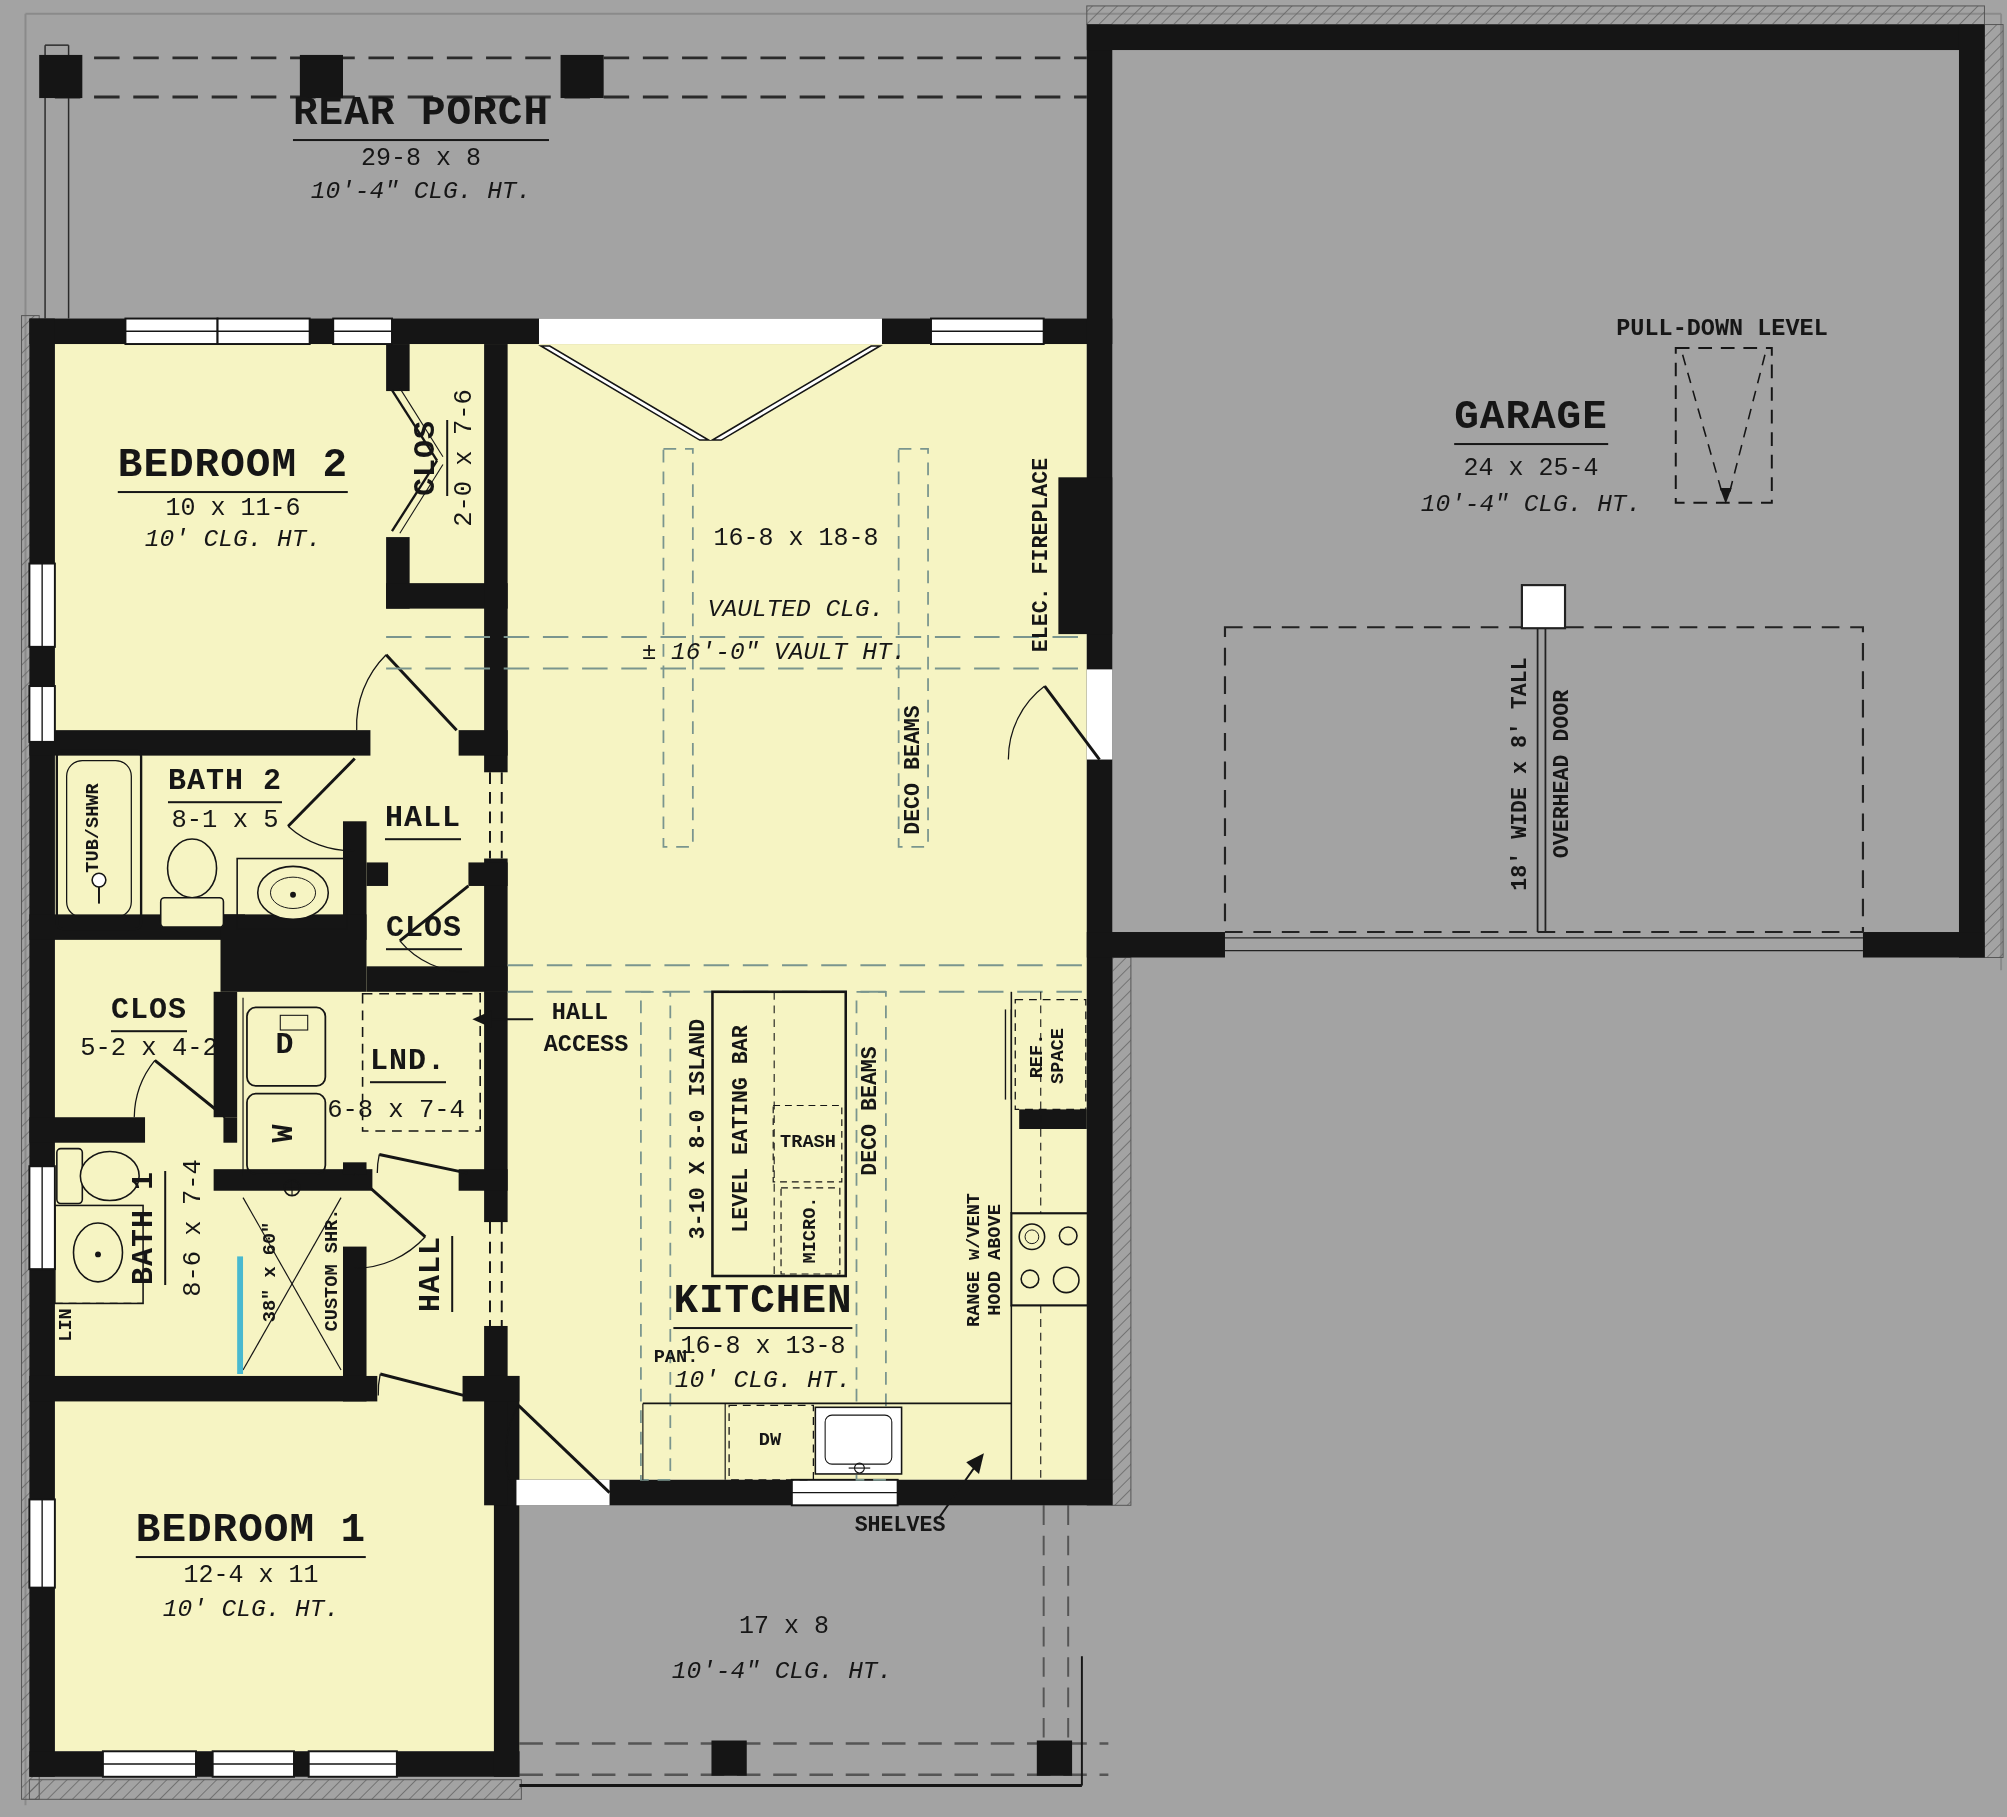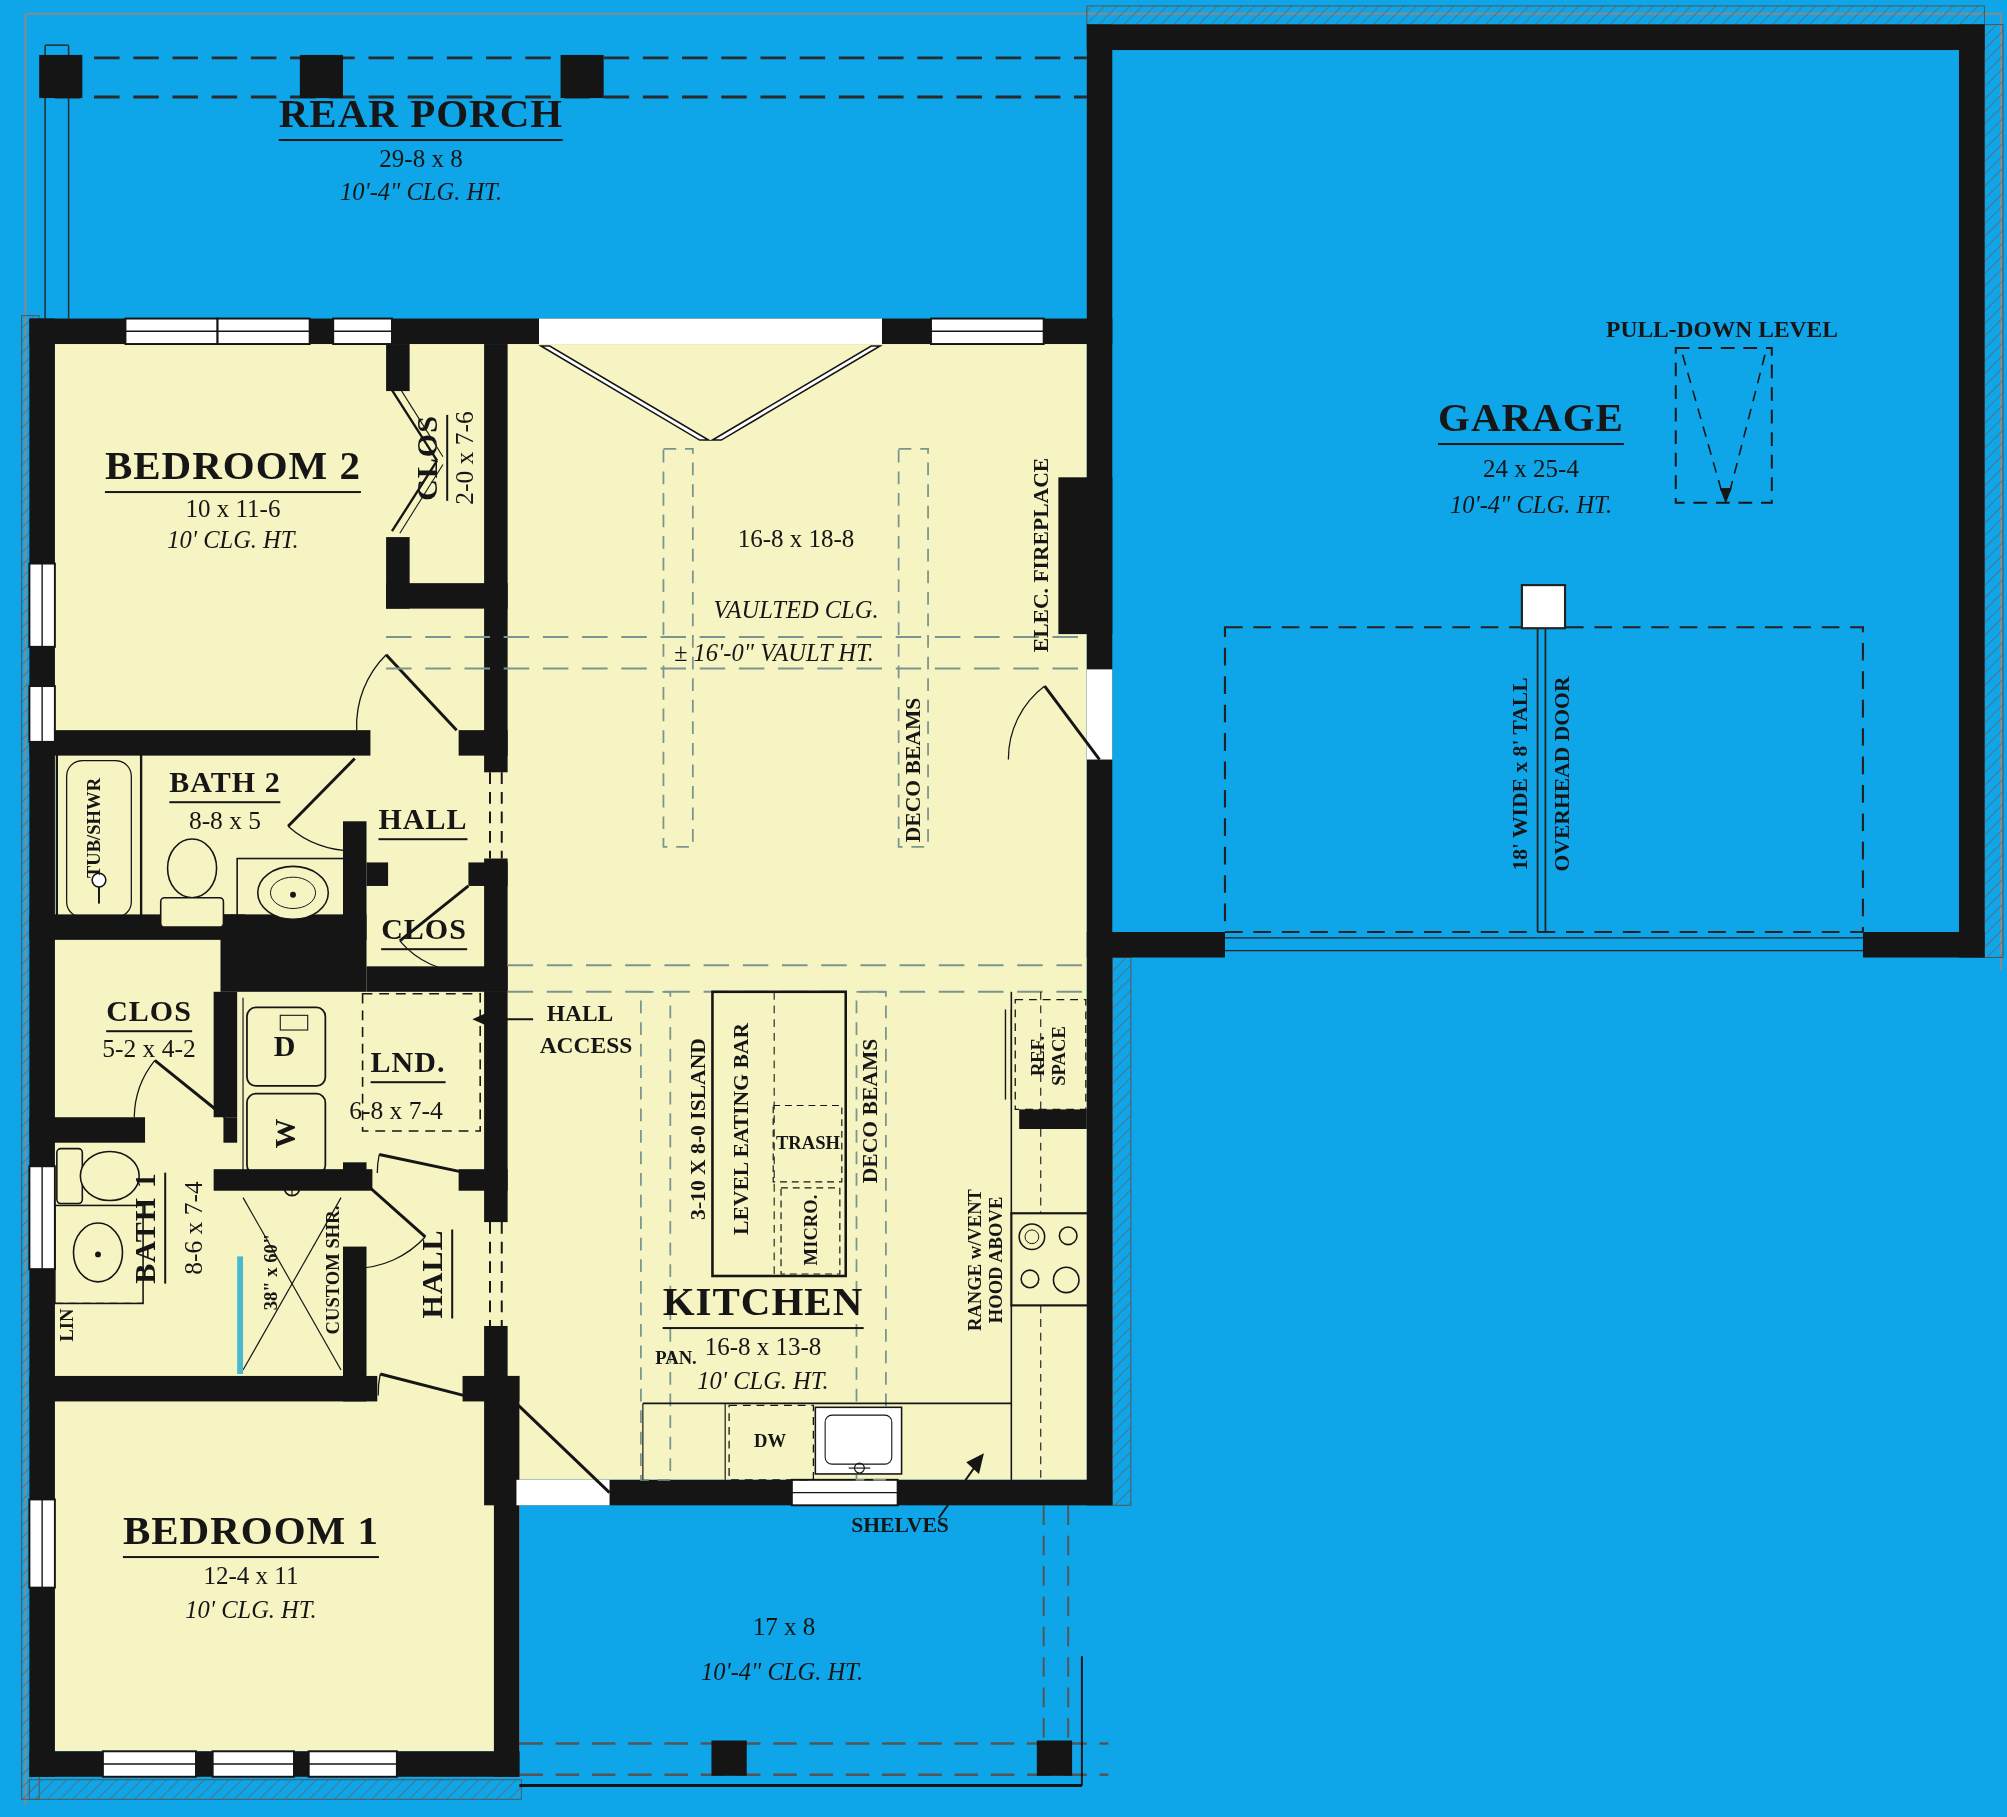--- a/index.html
+++ b/index.html
@@ -1,19 +1,19 @@
 <!DOCTYPE html>
 <html><head>
 <meta charset="utf-8">
 <style>
   html,body { margin:0; padding:0; background:#fff; }
   #plan {
     position:relative; width:2007px; height:1817px;
-    background:#0ea5e9; overflow:hidden;
-    font-family:Liberation Serif, serif;
+    background:#a3a3a3; overflow:hidden;
+    font-family:Liberation Mono, monospace;
   }
   #plan svg { position:absolute; left:0; top:0; }
   .lbl { position:absolute; transform:translate(-50%,-50%); color:#161616;
          white-space:nowrap; text-align:center; z-index:5; line-height:1.12; }
   .v   { transform:translate(-50%,-50%) rotate(-90deg); }
   .t1 { font-size:41px; font-weight:700; letter-spacing:1px; }
   .t2 { font-size:30px; font-weight:700; letter-spacing:1px; }
   .d1 { font-size:25px; font-weight:500; }
   .d2 { font-size:25.5px; font-weight:500; }
   .c1 { font-size:24.5px; font-style:italic; font-weight:500; }
@@ -338,21 +338,21 @@
 <div class="lbl v s22" style="left:870px;top:1111px">DECO BEAMS</div>
 <div class="lbl v s22" style="left:1041px;top:555px">ELEC. FIREPLACE</div>
 
 <div class="lbl t1 u" style="left:233px;top:468px">BEDROOM 2</div>
 <div class="lbl d1" style="left:233px;top:509px">10 x 11-6</div>
 <div class="lbl c1" style="left:233px;top:540px">10' CLG. HT.</div>
 <div class="lbl v t2 u" style="left:429px;top:458px">CLOS</div>
 <div class="lbl v d2" style="left:465px;top:458px">2-0 x 7-6</div>
 
 <div class="lbl t2 u" style="left:225px;top:784px">BATH 2</div>
-<div class="lbl d2" style="left:225px;top:821px">8-8 x 5</div>
+<div class="lbl d2" style="left:225px;top:821px">8-1 x 5</div>
 <div class="lbl v s20" style="left:94px;top:828px">TUB/SHWR</div>
 <div class="lbl t2 u" style="left:423px;top:821px">HALL</div>
 <div class="lbl t2 u" style="left:424px;top:931px">CLOS</div>
 
 <div class="lbl t2 u" style="left:149px;top:1013px">CLOS</div>
 <div class="lbl d2" style="left:149px;top:1049px">5-2 x 4-2</div>
 
 <div class="lbl t2 u" style="left:408px;top:1064px">LND.</div>
 <div class="lbl d2" style="left:396px;top:1111px">6-8 x 7-4</div>
 <div class="lbl t2" style="left:285px;top:1046px">D</div>

